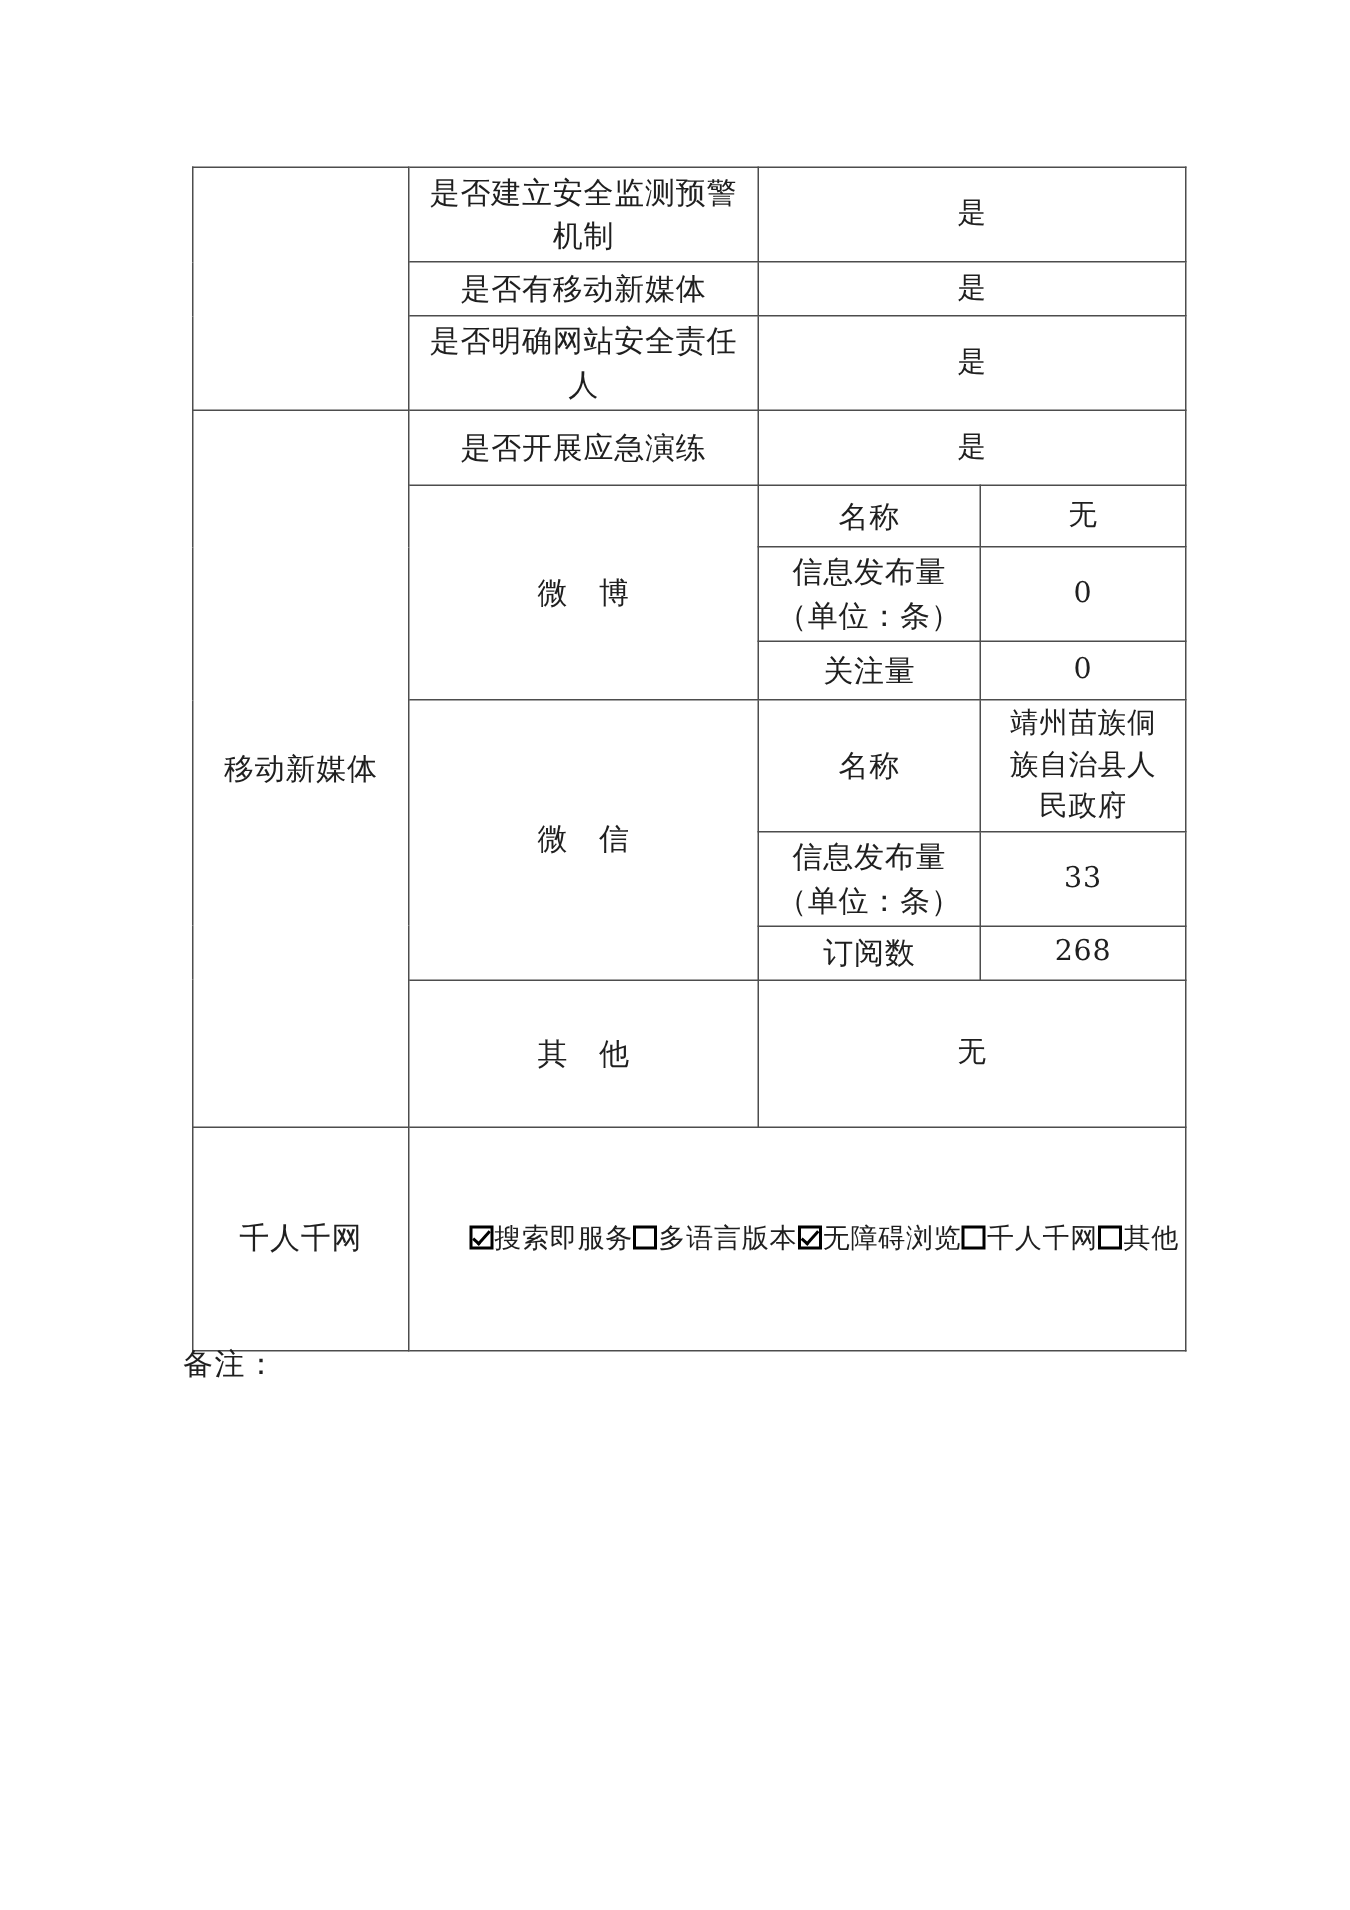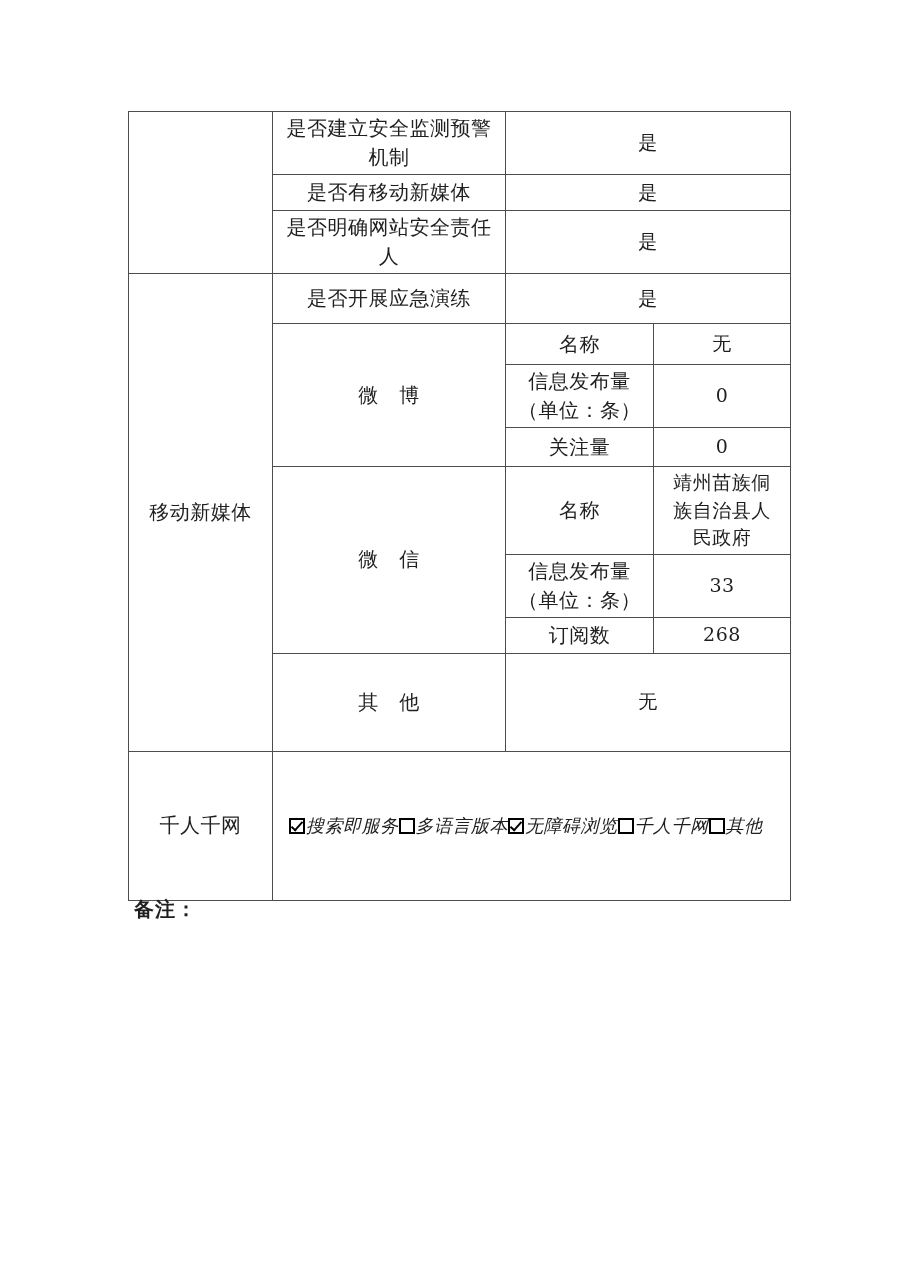--- a/index.html
+++ b/index.html
@@ -32,26 +32,25 @@
     line-height: 1.45;
     letter-spacing: 0.5px;
     white-space: pre-line;
     overflow: hidden;
   }
   td.label-cell { padding: 2px 6px; }
   td.value-cell { padding: 2px 12px; font-size: 19px; }
   td.section-cell { padding: 2px 4px; }
   td.group-cell { padding: 2px 6px; }
   td.checkbox-cell {
-    text-align: left;
+    text-align: right;
     font-size: 18px;
     letter-spacing: 0.5px;
-    padding: 2px 4px 2px 16px;
+    padding: 2px 4px 2px 32px;
     white-space: nowrap;
-    font-style: italic;
   }
   .cb-option { white-space: nowrap; }
   .cb {
     display: inline-block;
     width: 16px;
     height: 16px;
     border: 2.5px solid #000000;
     background: #ffffff;
     position: relative;
     vertical-align: -2px;
@@ -63,24 +62,24 @@
     left: 3px;
     top: -1px;
     width: 4px;
     height: 10px;
     border-right: 2.5px solid #000000;
     border-bottom: 2.5px solid #000000;
     transform: rotate(42deg);
   }
   .remark {
     position: absolute;
-    left: 134px;
+    left: 122px;
     top: 896px;
     font-size: 20px;
-    font-weight: bold;
+    font-weight: normal;
     letter-spacing: 1px;
   }
   .page-number {
     position: absolute;
     left: 0;
     right: 0;
     top: 1180px;
     text-align: center;
     font-size: 19px;
   }

